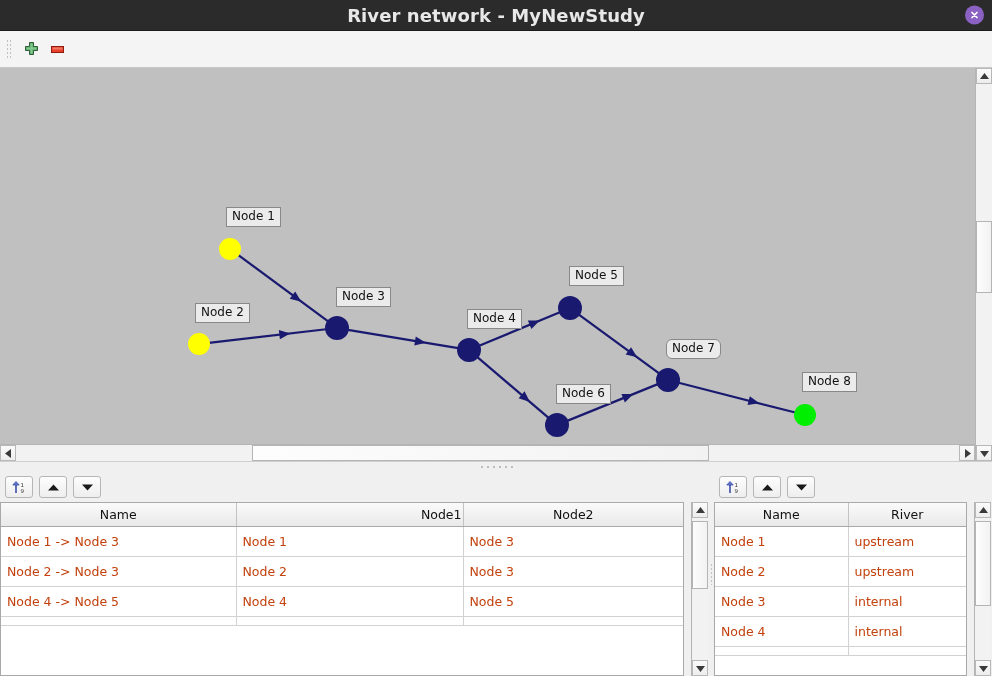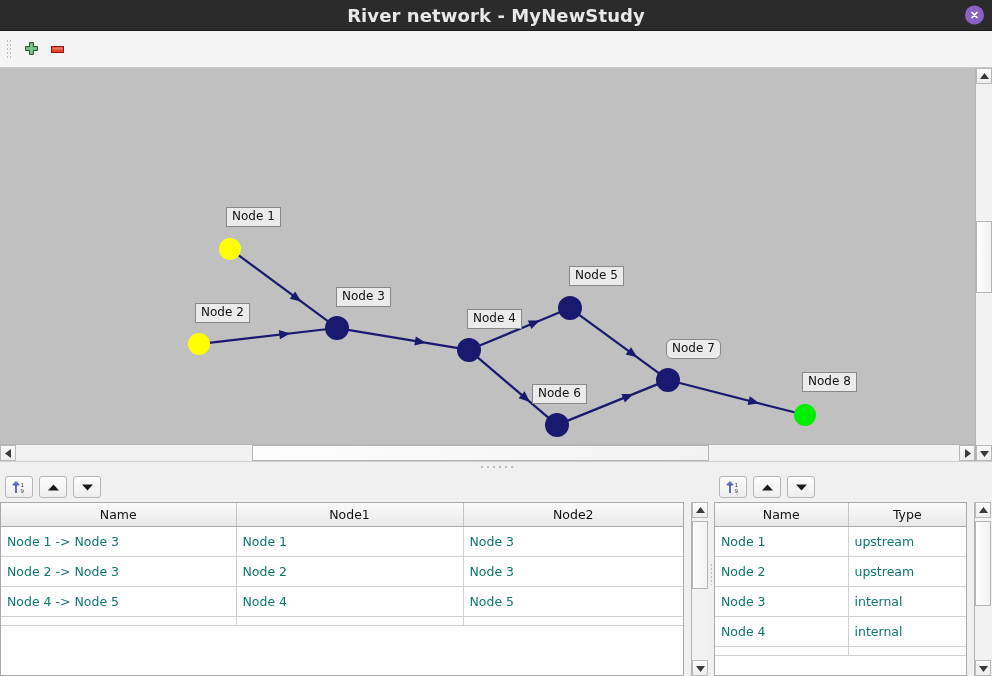--- a/index.html
+++ b/index.html
@@ -198,21 +198,21 @@
     color: #111;
     height: 23px;
     text-align: center;
     cursor: pointer;
   }
   .grid-table th:last-child { border-right: none; }
   .grid-table td {
     border-right: 1px solid #d2d2d2;
     border-bottom: 1px solid #d2d2d2;
     font-size: 12.5px;
-    color: #0f766e;
+    color: #c2410c;
     height: 30px;
     padding: 0 6px;
     text-align: left;
     background: #ffffff;
     white-space: nowrap;
     overflow: hidden;
     cursor: default;
   }
   .grid-table td:last-child { border-right: none; }
   .grid-table tr.partial td { height: 9px; }
@@ -275,21 +275,21 @@
             <circle cx="557" cy="357" r="12" fill="#191970"></circle>
             <circle cx="668" cy="312" r="12" fill="#191970"></circle>
             <circle cx="805" cy="347" r="11" fill="#00ee00"></circle>
           </svg>
         <div id="labels-layer">
             <div class="node-label" style="left: 226px; top: 139px;">Node 1</div>
             <div class="node-label" style="left: 195px; top: 235px;">Node 2</div>
             <div class="node-label" style="left: 336px; top: 219px;">Node 3</div>
             <div class="node-label" style="left: 467px; top: 241px;">Node 4</div>
             <div class="node-label" style="left: 569px; top: 198px;">Node 5</div>
-            <div class="node-label" style="left: 532px; top: 316px;">Node 6</div>
+            <div class="node-label" style="left: 556px; top: 316px;">Node 6</div>
             <div class="node-label" style="left: 666px; top: 271px; border-radius: 6px;">Node 7</div>
             <div class="node-label" style="left: 802px; top: 304px;">Node 8</div>
           </div>
       </div>
 
       <div class="hscroll">
         <div class="sb-arrow">
           <svg width="7" height="9" viewBox="0 0 7 9">
               <path d="M6,0 L6,9 L0,4.5 z" fill="#3a3a3a"></path>
             </svg>
@@ -348,21 +348,21 @@
               <path d="M1,1.5 L12,1.5 L6.5,7.5 z" fill="#1a1a1a"></path>
             </svg>
         </div>
       </div>
       <div class="table-area">
         <div class="table-box">
           <table class="grid-table">
             <thead>
                 <tr id="branch-head">
                   <th style="width: 235px;">Name</th>
-                  <th style="width: 227px;">Node1</th>
+                  <th style="width: 227px; text-align: right;">Node1</th>
                   <th>Node2</th>
                 </tr>
               </thead>
             <tbody id="branch-body">
                 <tr>
                   <td>Node 1 -&gt; Node 3</td>
                   <td>Node 1</td>
                   <td>Node 3</td>
                 </tr>
                 <tr>
@@ -425,21 +425,21 @@
               <path d="M1,1.5 L12,1.5 L6.5,7.5 z" fill="#1a1a1a"></path>
             </svg>
         </div>
       </div>
       <div class="table-area">
         <div class="table-box">
           <table class="grid-table">
             <thead>
                 <tr id="node-head">
                   <th style="width: 133px;">Name</th>
-                  <th>Type</th>
+                  <th>River</th>
                 </tr>
               </thead>
             <tbody id="node-body">
                 <tr>
                   <td>Node 1</td>
                   <td>upstream</td>
                 </tr>
                 <tr>
                   <td>Node 2</td>
                   <td>upstream</td>

